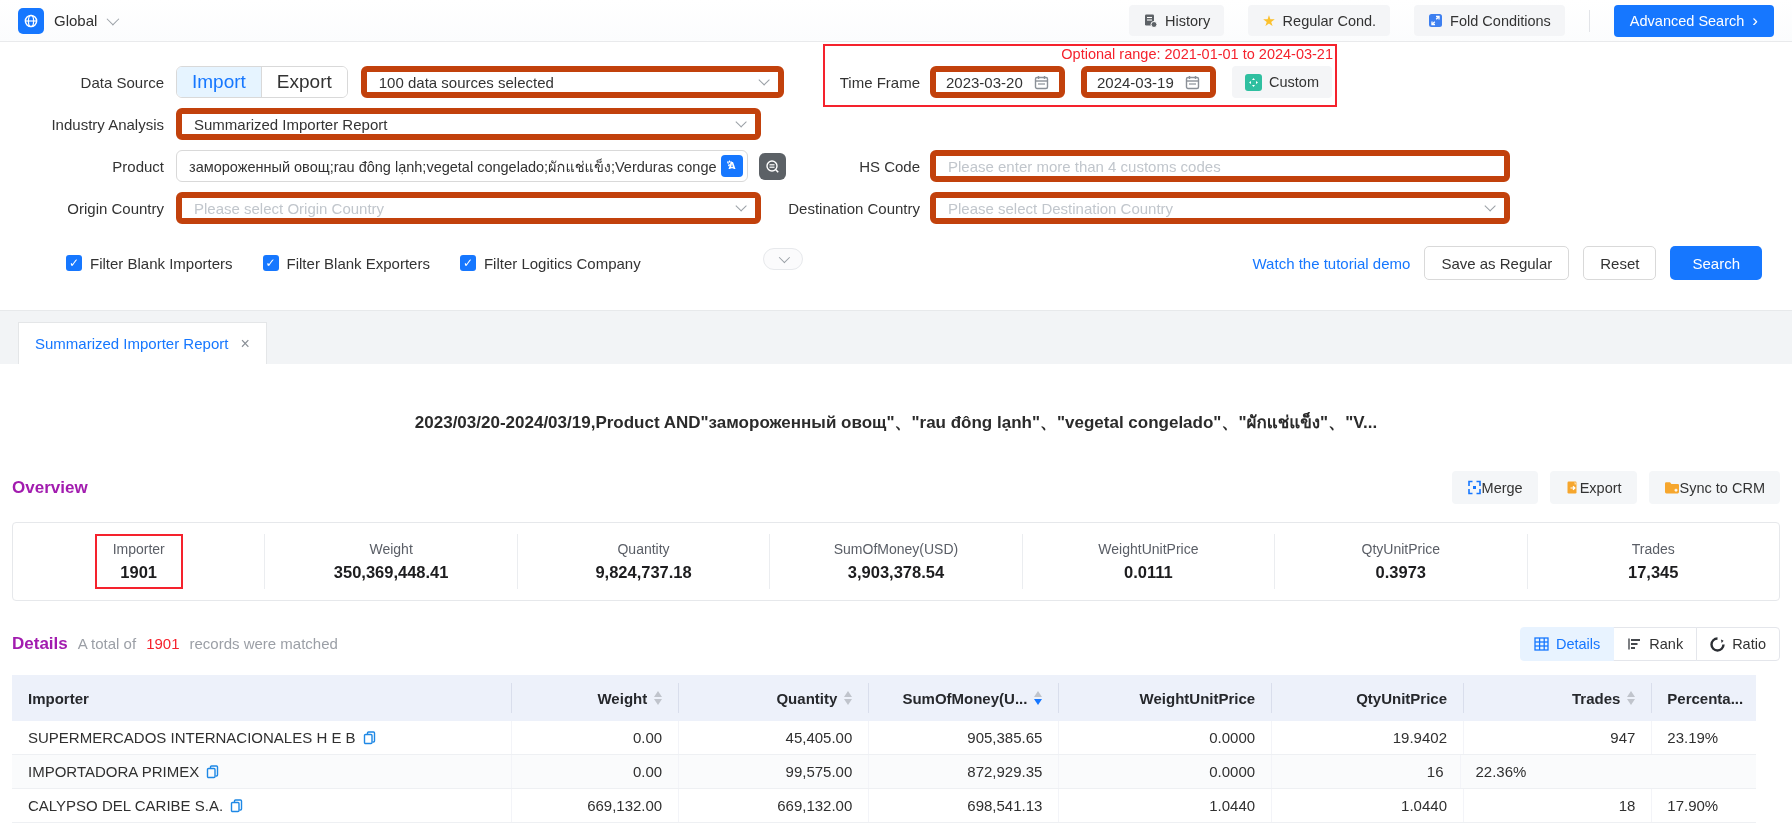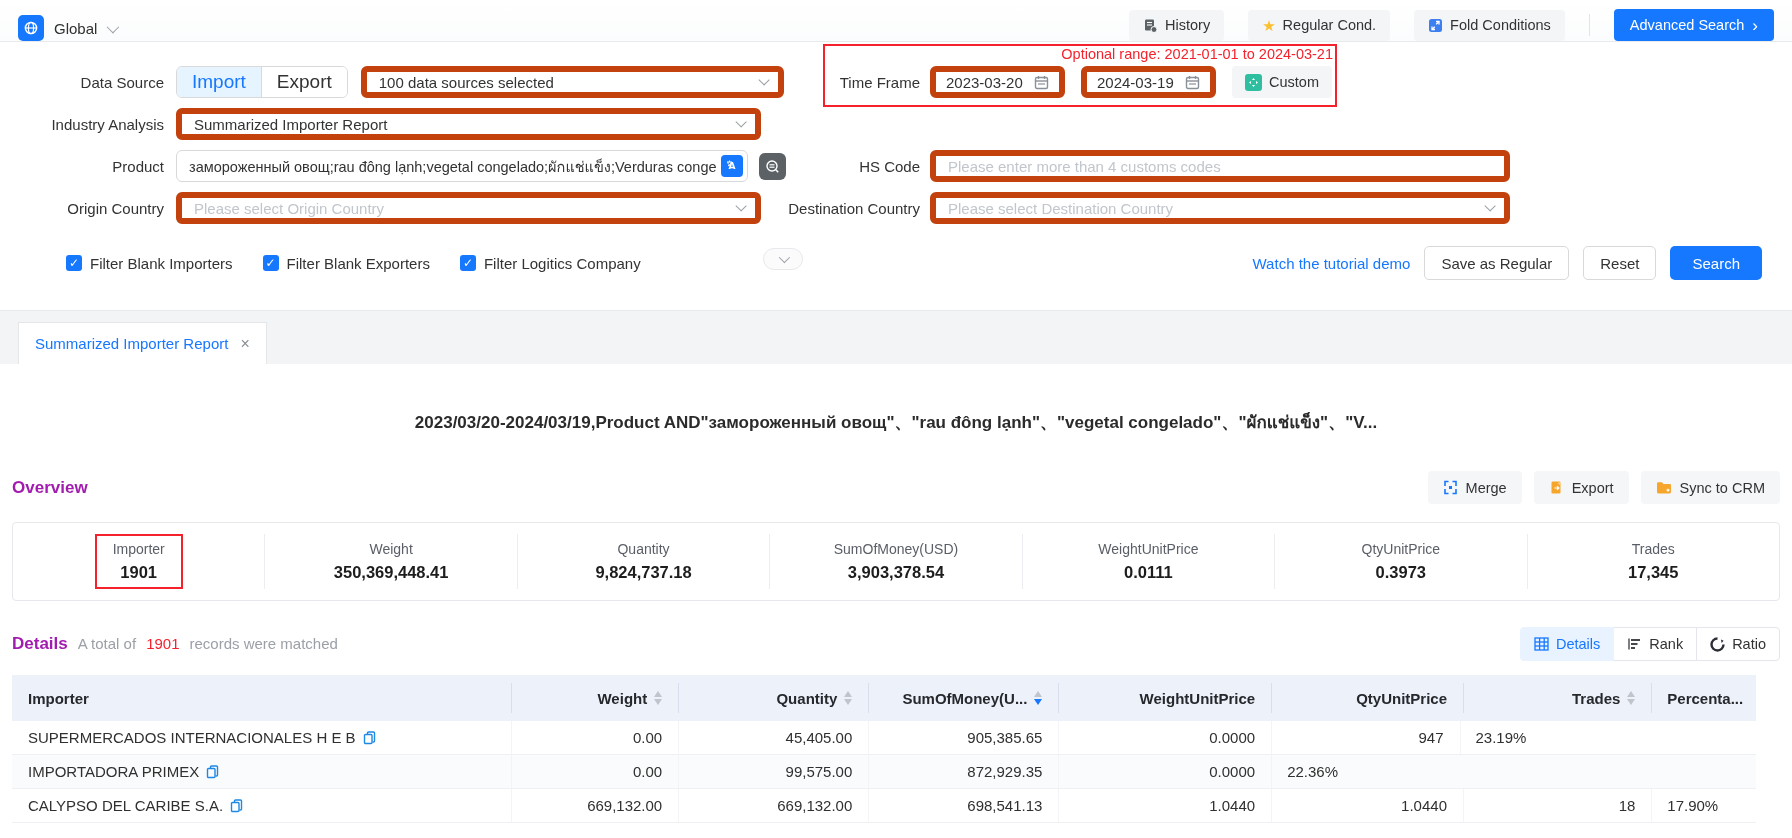--- a/index.html
+++ b/index.html
@@ -1,20 +1,20 @@
 <!DOCTYPE html>
 <html><head>
 <meta charset="utf-8">
 <style>
   * { margin:0; padding:0; box-sizing:border-box; }
   html,body { width:1792px; height:838px; overflow:hidden; background:#fff;
     font-family:"Liberation Sans","DejaVu Sans",sans-serif; color:#333; }
 
   
-  .topbar { height:42px; display:flex; align-items:flex-end; justify-content:space-between;
+  .topbar { height:42px; display:flex; align-items:center; justify-content:space-between;
     padding:0 18px; background:linear-gradient(#ffffff,#fbfcfd); border-bottom:1px solid #e9eaec; }
   .tb-left { display:flex; align-items:center; gap:10px; }
   .region-icon { width:26px; height:26px; border-radius:5px; background:#1677ff;
     display:flex; align-items:center; justify-content:center; }
   .region-label { font-size:15px; color:#303030; }
   .chev { width:9px; height:9px; border-right:1.6px solid #9aa0a6; border-bottom:1.6px solid #9aa0a6;
     transform:rotate(45deg) translateY(-2px); display:inline-block; }
   .tb-right { display:flex; align-items:center; gap:24px; }
   .tb-btn { height:31px; display:flex; align-items:center; gap:7px; padding:0 14px;
     background:#f4f5f7; border:none; border-radius:4px; font-size:14.5px; color:#333; cursor:pointer; }
@@ -82,21 +82,21 @@
   .tab-label { color:#1677ff; font-size:15px; }
   .tab-close { color:#8a9097; font-size:16px; cursor:pointer; }
 
   
   .content { padding:0 12px; position:relative;margin-top:44px; }
   .query-title { margin-top:28px; text-align:center; font-size:17px; font-weight:bold; color:#2b2b2b;
     white-space:nowrap; overflow:hidden; }
   .ov-row { margin-top:36px; display:flex; align-items:center; justify-content:space-between; }
   .h2 { font-size:17px; font-weight:bold; color:#a21caf; }
   .ov-actions { display:flex; gap:12px; }
-  .ov-btn { height:33px; display:flex; align-items:center; gap:8px; padding:0 15px;
+  .ov-btn { height:33px; display:flex; align-items:center; gap:0; padding:0 15px;
     background:#f4f6f8; border:none; border-radius:4px; font-size:14.5px; color:#333; cursor:pointer;text-align:right; }
   .ov-card { margin-top:18px; border:1px solid #e6e8eb; border-radius:4px; display:flex; padding:11px 0; }
   .stat { flex:1; display:flex; flex-direction:column; align-items:center; justify-content:center; }
   .stat + .stat { border-left:1px solid #ebedf0; }
   .stat-inner { display:flex; flex-direction:column; align-items:center; padding:5px 16px; }
   .stat-inner.ringed { border:2px solid #f5222d; }
   .stat-label { font-size:14px; color:#5a5e66; }
   .stat-value { margin-top:6px; font-size:16.5px; font-weight:bold; color:#1d1d1f; }
 
   .details-row { margin-top:26px; display:flex; align-items:center; justify-content:space-between; }
@@ -501,37 +501,39 @@
               <svg width="13" height="14" viewBox="0 0 13 14">
                 <rect x="1.5" y="3.5" width="7.5" height="9" rx="1" fill="none" stroke="#1e88e5" stroke-width="1.4"></rect>
                 <path d="M4.5 3.5 V2 a1 1 0 0 1 1-1 H10.5 a1 1 0 0 1 1 1 V10 a1 1 0 0 1-1 1 H9.5" fill="none" stroke="#1e88e5" stroke-width="1.4"></path>
               </svg>
             </span>
     </div>
           <div class="td num" style="width:9.6%">0.00</div>
           <div class="td num" style="width:10.9%">45,405.00</div>
           <div class="td num" style="width:10.9%">905,385.65</div>
           <div class="td num" style="width:12.2%">0.0000</div>
+          <div class="td num" style="width:11%">19.9402</div>
           <div class="td num" style="width:10.8%">947</div>
           <div class="td " style="width:6%">23.19%</div>
         </div>
         <div class="trow">
           <div class="td" style="width:28.6%">
       <span class="importer-name">IMPORTADORA PRIMEX</span>
       <span class="copy-ic">
               <svg width="13" height="14" viewBox="0 0 13 14">
                 <rect x="1.5" y="3.5" width="7.5" height="9" rx="1" fill="none" stroke="#1e88e5" stroke-width="1.4"></rect>
                 <path d="M4.5 3.5 V2 a1 1 0 0 1 1-1 H10.5 a1 1 0 0 1 1 1 V10 a1 1 0 0 1-1 1 H9.5" fill="none" stroke="#1e88e5" stroke-width="1.4"></path>
               </svg>
             </span>
     </div>
           <div class="td num" style="width:9.6%">0.00</div>
           <div class="td num" style="width:10.9%">99,575.00</div>
           <div class="td num" style="width:10.9%">872,929.35</div>
           <div class="td num" style="width:12.2%">0.0000</div>
+          <div class="td num" style="width:10.8%">16</div>
           <div class="td " style="width:6%">22.36%</div>
         </div>
         <div class="trow">
           <div class="td" style="width:28.6%">
       <span class="importer-name">CALYPSO DEL CARIBE S.A.</span>
       <span class="copy-ic">
               <svg width="13" height="14" viewBox="0 0 13 14">
                 <rect x="1.5" y="3.5" width="7.5" height="9" rx="1" fill="none" stroke="#1e88e5" stroke-width="1.4"></rect>
                 <path d="M4.5 3.5 V2 a1 1 0 0 1 1-1 H10.5 a1 1 0 0 1 1 1 V10 a1 1 0 0 1-1 1 H9.5" fill="none" stroke="#1e88e5" stroke-width="1.4"></path>
               </svg>

